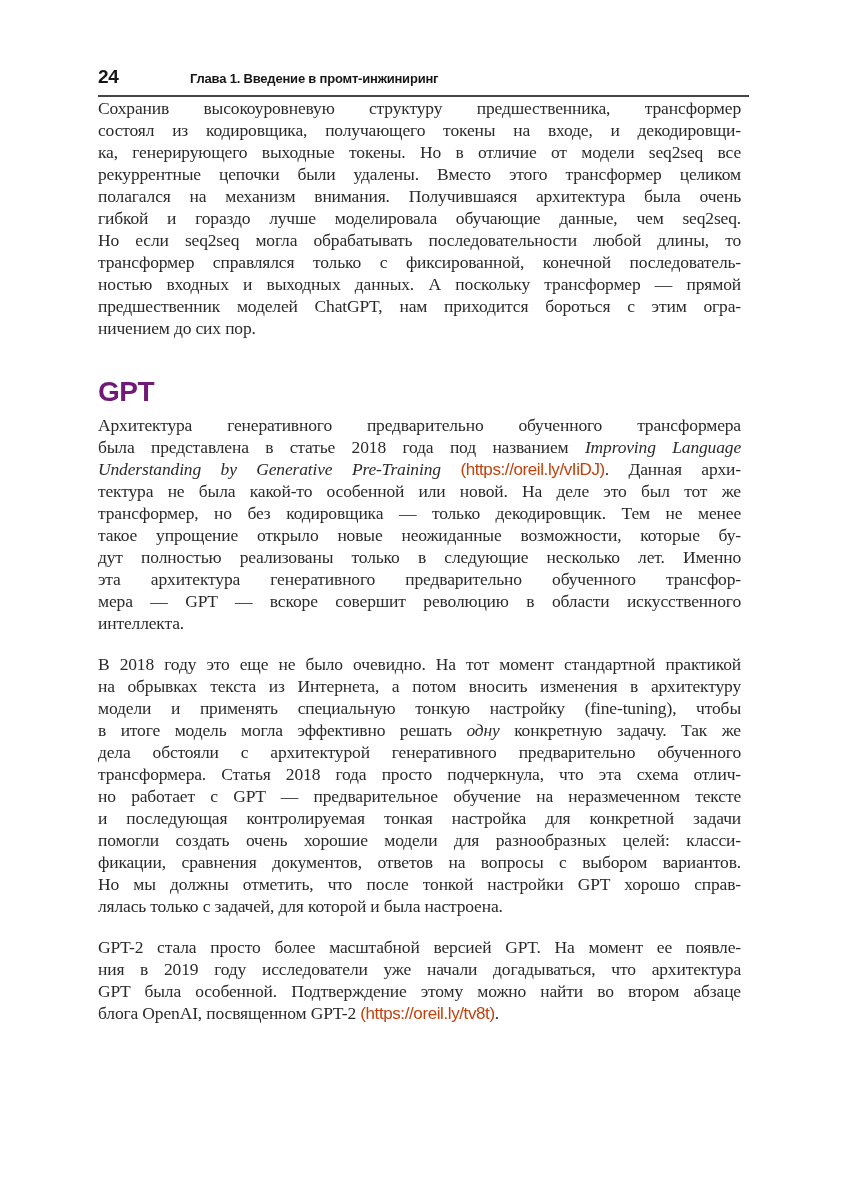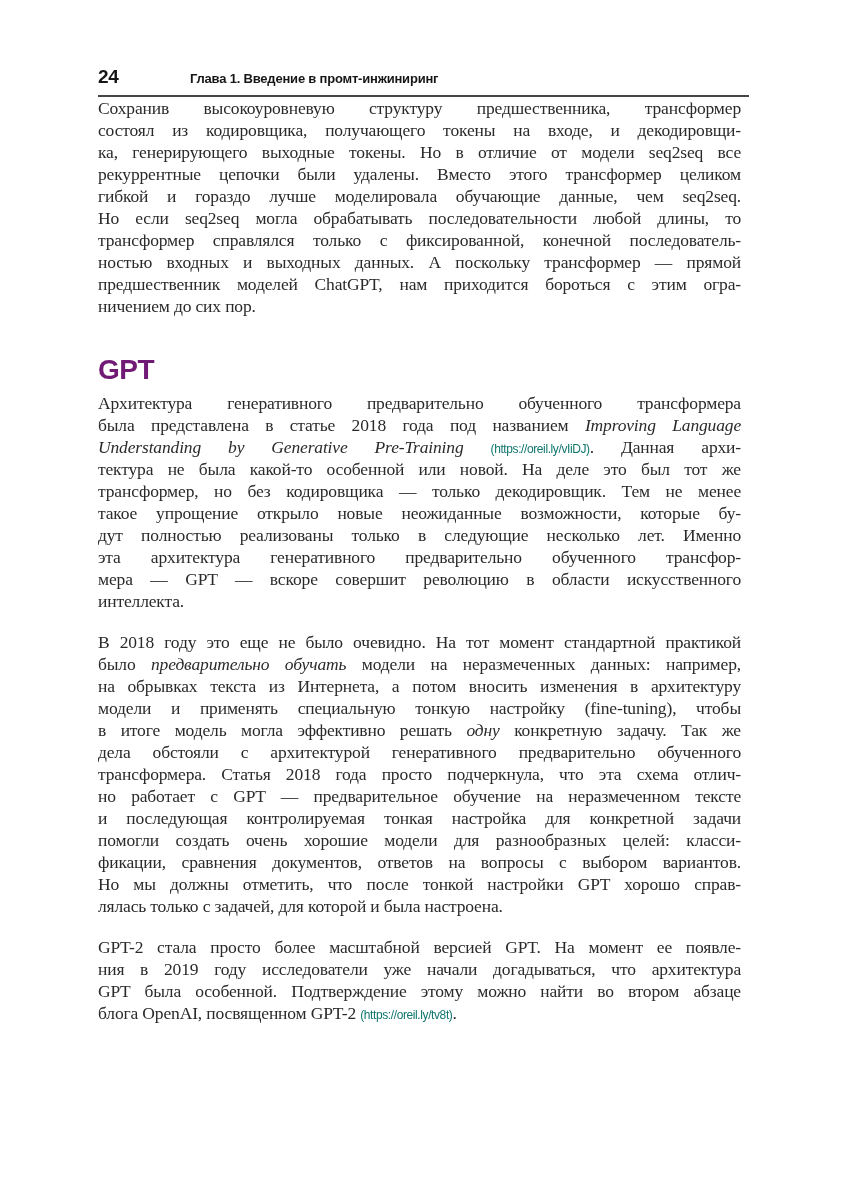--- a/index.html
+++ b/index.html
@@ -55,23 +55,23 @@
     overflow: hidden;
     text-align: justify;
     text-align-last: justify;
   }
   .line.last {
     text-align-last: left;
   }
   .it { font-style: italic; }
   .url {
     font-family: "Liberation Sans", sans-serif;
-    font-size: 12px;
+    font-size: 17px;
     letter-spacing: -0.4px;
-    color: #0f766e;
+    color: #c2410c;
     text-decoration: none;
   }
   .section-heading {
     font-family: "Liberation Sans", sans-serif;
     font-weight: bold;
     font-size: 28px;
     line-height: 30px;
     letter-spacing: -0.5px;
     color: #701a75;
     margin: 38px 0 7px 0;
@@ -87,20 +87,21 @@
       <span class="page-num">24</span>
       <span class="chapter">Глава 1. Введение в промт-инжиниринг</span>
     </div>
     <div class="header-rule"></div>
 
     <div class="para">
         <div class="line"><span>Сохранив высокоуровневую структуру предшественника, трансформер</span></div>
         <div class="line"><span>состоял из кодировщика, получающего токены на входе, и декодировщи-</span></div>
         <div class="line"><span>ка, генерирующего выходные токены. Но в отличие от модели seq2seq все</span></div>
         <div class="line"><span>рекуррентные цепочки были удалены. Вместо этого трансформер целиком</span></div>
+        <div class="line"><span>полагался на механизм внимания. Получившаяся архитектура была очень</span></div>
         <div class="line"><span>гибкой и гораздо лучше моделировала обучающие данные, чем seq2seq.</span></div>
         <div class="line"><span>Но если seq2seq могла обрабатывать последовательности любой длины, то</span></div>
         <div class="line"><span>трансформер справлялся только с фиксированной, конечной последователь-</span></div>
         <div class="line"><span>ностью входных и выходных данных. А поскольку трансформер — прямой</span></div>
         <div class="line"><span>предшественник моделей ChatGPT, нам приходится бороться с этим огра-</span></div>
         <div class="line last"><span>ничением до сих пор.</span></div>
       </div>
 
     <h2 class="section-heading">GPT</h2>
 
@@ -111,21 +112,20 @@
         <div class="line"><span>тектура не была какой-то особенной или новой. На деле это был тот же</span></div>
         <div class="line"><span>трансформер, но без кодировщика — только декодировщик. Тем не менее</span></div>
         <div class="line"><span>такое упрощение открыло новые неожиданные возможности, которые бу-</span></div>
         <div class="line"><span>дут полностью реализованы только в следующие несколько лет. Именно</span></div>
         <div class="line"><span>эта архитектура генеративного предварительно обученного трансфор-</span></div>
         <div class="line"><span>мера — GPT — вскоре совершит революцию в области искусственного</span></div>
         <div class="line last"><span>интеллекта.</span></div>
       </div>
     <div class="para">
         <div class="line"><span>В 2018 году это еще не было очевидно. На тот момент стандартной практикой</span></div>
-        <div class="line"><span>было </span><span class="it">предварительно обучать</span><span> модели на неразмеченных данных: например,</span></div>
         <div class="line"><span>на обрывках текста из Интернета, а потом вносить изменения в архитектуру</span></div>
         <div class="line"><span>модели и применять специальную тонкую настройку (fine-tuning), чтобы</span></div>
         <div class="line"><span>в итоге модель могла эффективно решать </span><span class="it">одну</span><span> конкретную задачу. Так же</span></div>
         <div class="line"><span>дела обстояли с архитектурой генеративного предварительно обученного</span></div>
         <div class="line"><span>трансформера. Статья 2018 года просто подчеркнула, что эта схема отлич-</span></div>
         <div class="line"><span>но работает с GPT — предварительное обучение на неразмеченном тексте</span></div>
         <div class="line"><span>и последующая контролируемая тонкая настройка для конкретной задачи</span></div>
         <div class="line"><span>помогли создать очень хорошие модели для разнообразных целей: класси-</span></div>
         <div class="line"><span>фикации, сравнения документов, ответов на вопросы с выбором вариантов.</span></div>
         <div class="line"><span>Но мы должны отметить, что после тонкой настройки GPT хорошо справ-</span></div>

